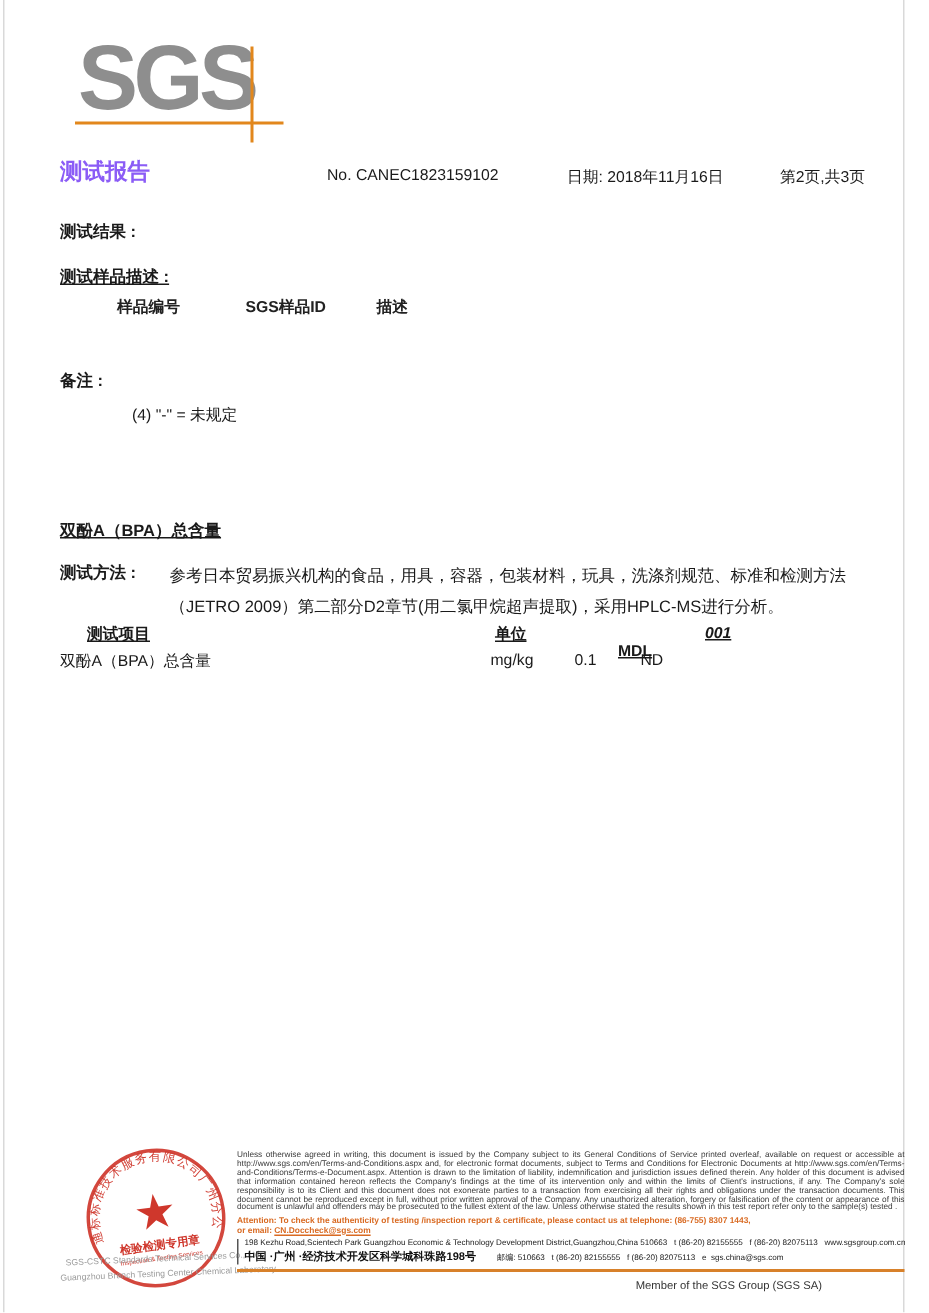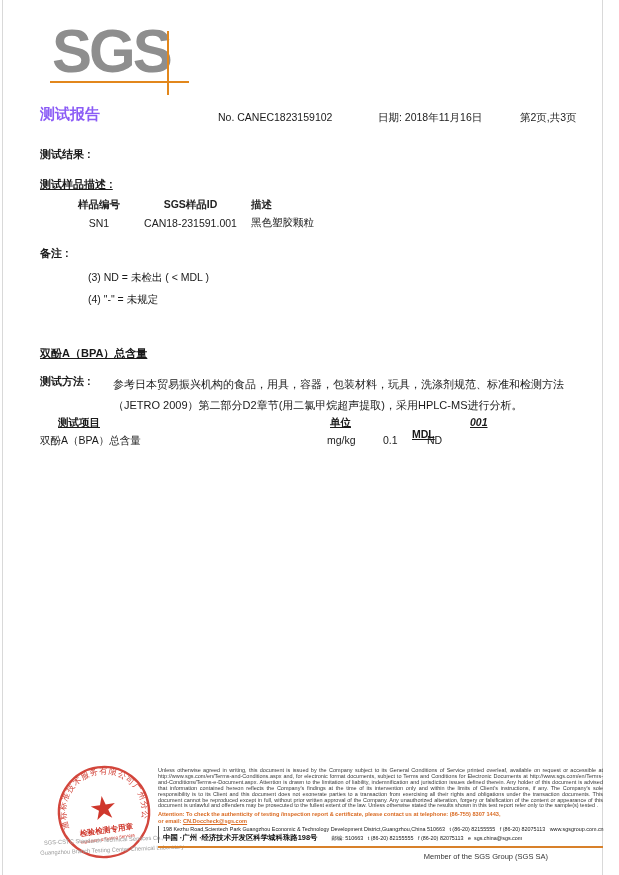--- a/index.html
+++ b/index.html
@@ -85,30 +85,24 @@
 
 <div class="abs lbl test-result">测试结果 :</div>
 <div class="abs lbl u sample-heading">测试样品描述 :</div>
 
 <div class="abs sample-table">
   <div class="srow">
     <span class="sc1 sb">样品编号</span>
     <span class="sc2 sb">SGS样品ID</span>
     <span class="sc3 sb">描述</span>
   </div>
-  <div class="srow">
-    <span class="sc1">SN1</span>
-    <span class="sc2">CAN18-231591.001</span>
-    <span class="sc3">黑色塑胶颗粒</span>
-  </div>
 </div>
 
 <div class="abs lbl notes-label">备注 :</div>
 <div class="abs notes">
-  <div>(3) ND = 未检出 ( &lt; MDL )</div>
   <div>(4) "-" = 未规定</div>
 </div>
 
 <div class="abs lbl u bpa-heading">双酚A（BPA）总含量</div>
 <div class="abs lbl method-label">测试方法 :</div>
 <div class="abs method-text">参考日本贸易振兴机构的食品，用具，容器，包装材料，玩具，洗涤剂规范、标准和检测方法（JETRO 2009）第二部分D2章节(用二氯甲烷超声提取)，采用HPLC-MS进行分析。</div>
 
 <span class="abs rt rt-h rt-item-h">测试项目</span>
 <span class="abs rt rt-h rt-unit-h">单位</span>
 <span class="abs rt rt-h rt-mdl-h">MDL</span>

